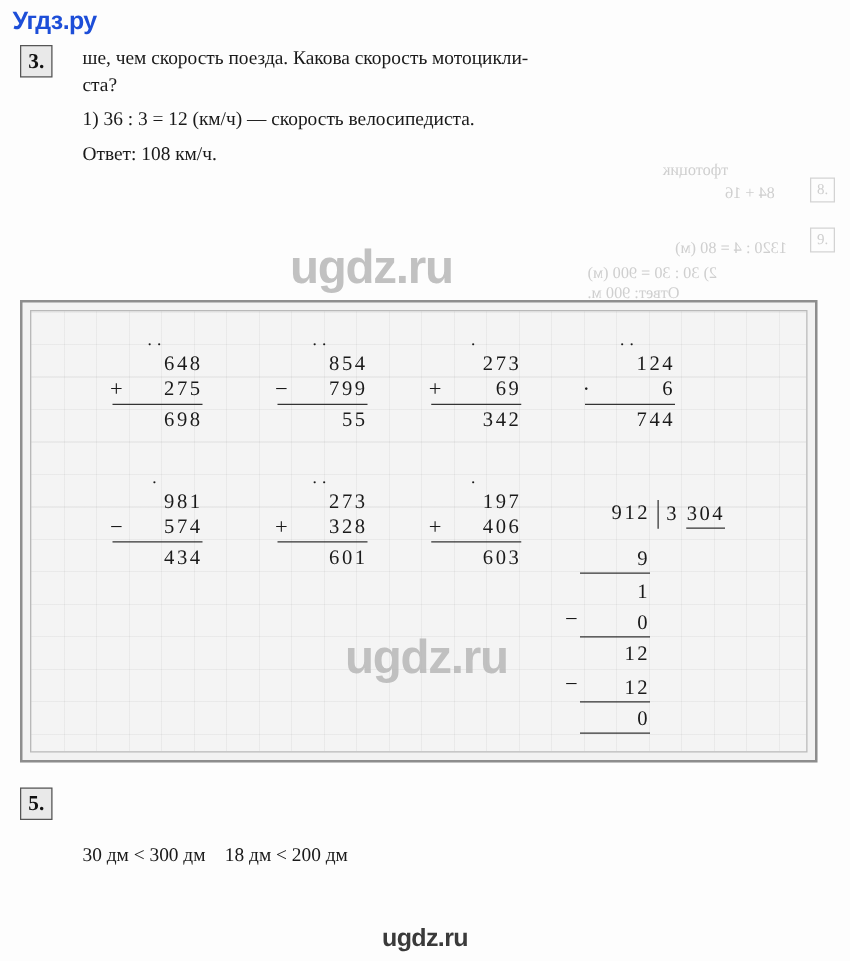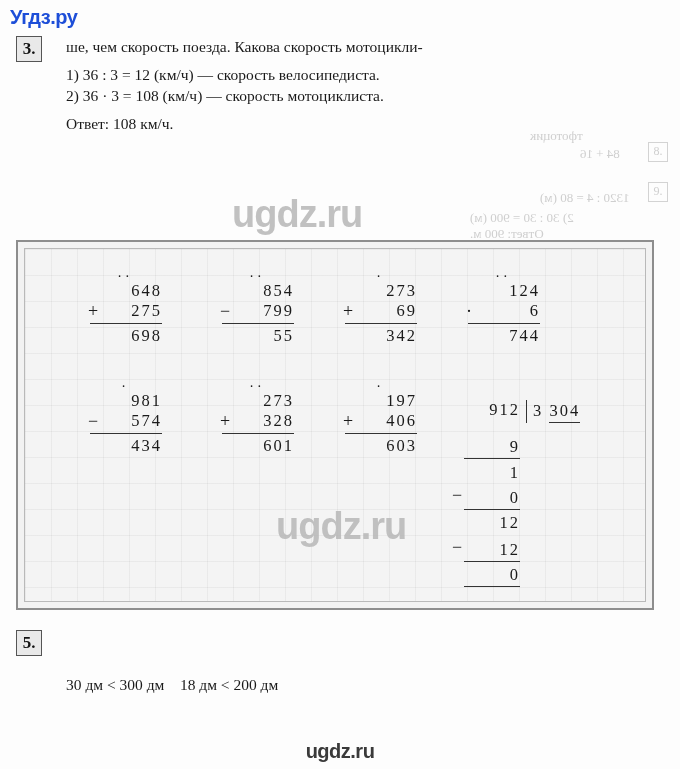--- a/index.html
+++ b/index.html
@@ -220,22 +220,22 @@
   <div class="ghost" style="left:580px; top:146px;">84 + 16</div>
   <div class="ghost" style="left:540px; top:190px;">1320 : 4 = 80 (м)</div>
   <div class="ghost" style="left:470px; top:210px;">2) 30 : 30 = 900 (м)</div>
   <div class="ghost" style="left:470px; top:226px;">Ответ: 900 м.</div>
   <div class="ghost-box" style="left:648px; top:142px;">8.</div>
   <div class="ghost-box" style="left:648px; top:182px;">9.</div>
 
   <div class="num-box" style="left:16px; top:36px;">3.</div>
   <div class="task3">
     <div class="ln">ше, чем скорость поезда. Какова скорость мотоцикли-</div>
+    <div class="ln">ста?</div>
     <div class="ln sol">1) 36 : 3 = 12 (км/ч) — скорость велосипедиста.</div>
-    <div class="ln">2) 36 · 3 = 108 (км/ч) — скорость мотоциклиста.</div>
     <div class="ln sol">Ответ: 108 км/ч.</div>
   </div>
 
   <div class="wm one">ugdz.ru</div>
 
   <div class="num-box" style="left:16px; top:255px;">4.</div>
   <div class="panel">
     <div class="panel-inner"></div>
   </div>
 

